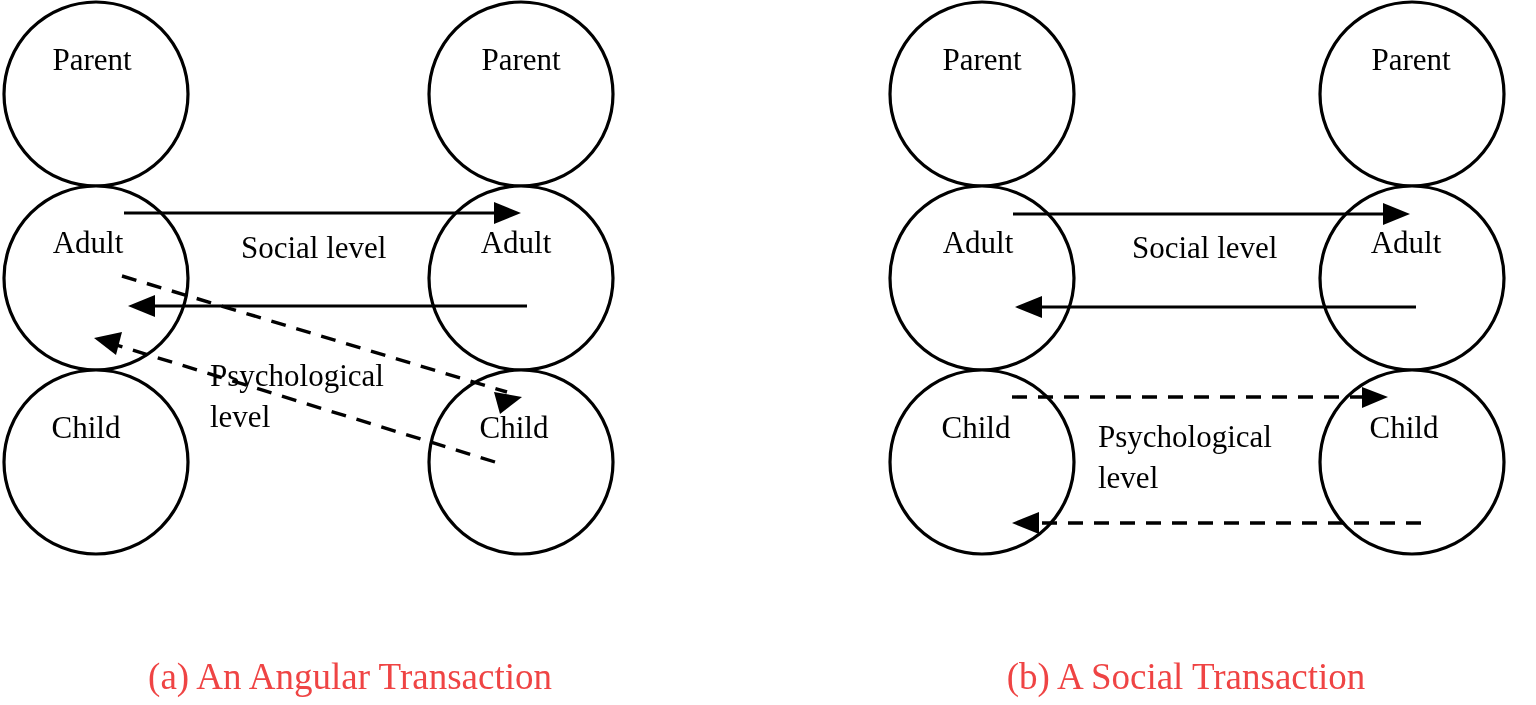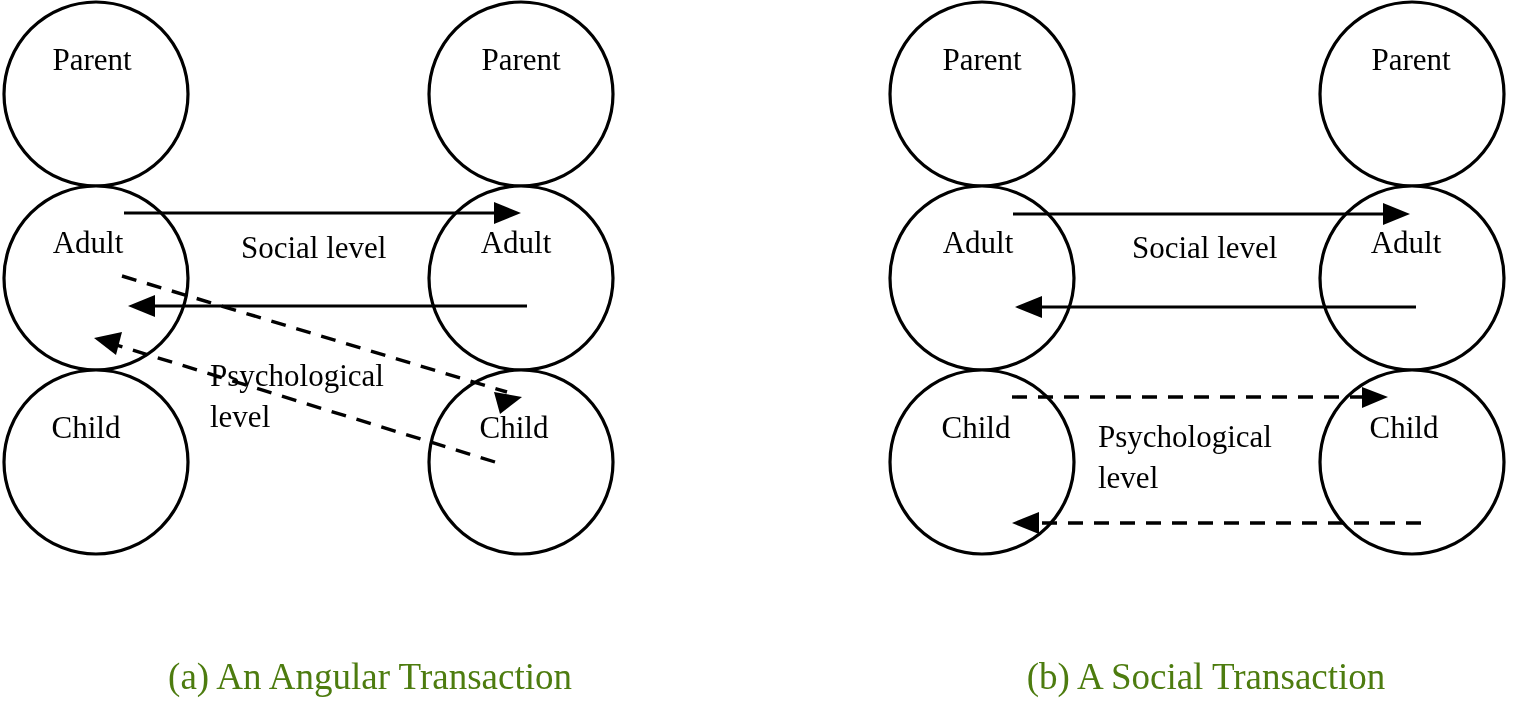--- a/index.html
+++ b/index.html
@@ -66,23 +66,22 @@
   .arrow-head {
     fill: #000000;
     stroke: none;
   }
   .caption {
     position: absolute;
     width: 100%;
     text-align: center;
     font-family: "Liberation Serif", "DejaVu Serif", serif;
     font-size: 37px;
-    color: #4d7c0f;
+    color: #ef4444;
     white-space: nowrap;
-    padding-left: 20px;
   }
   #caption-a { top: 655px; left: 0; }
   #caption-b { top: 655px; left: 0; }
 </style>
 </head>
 <body>
 
 <div id="figure-root">
 
   <div class="panel" id="panel-a">

